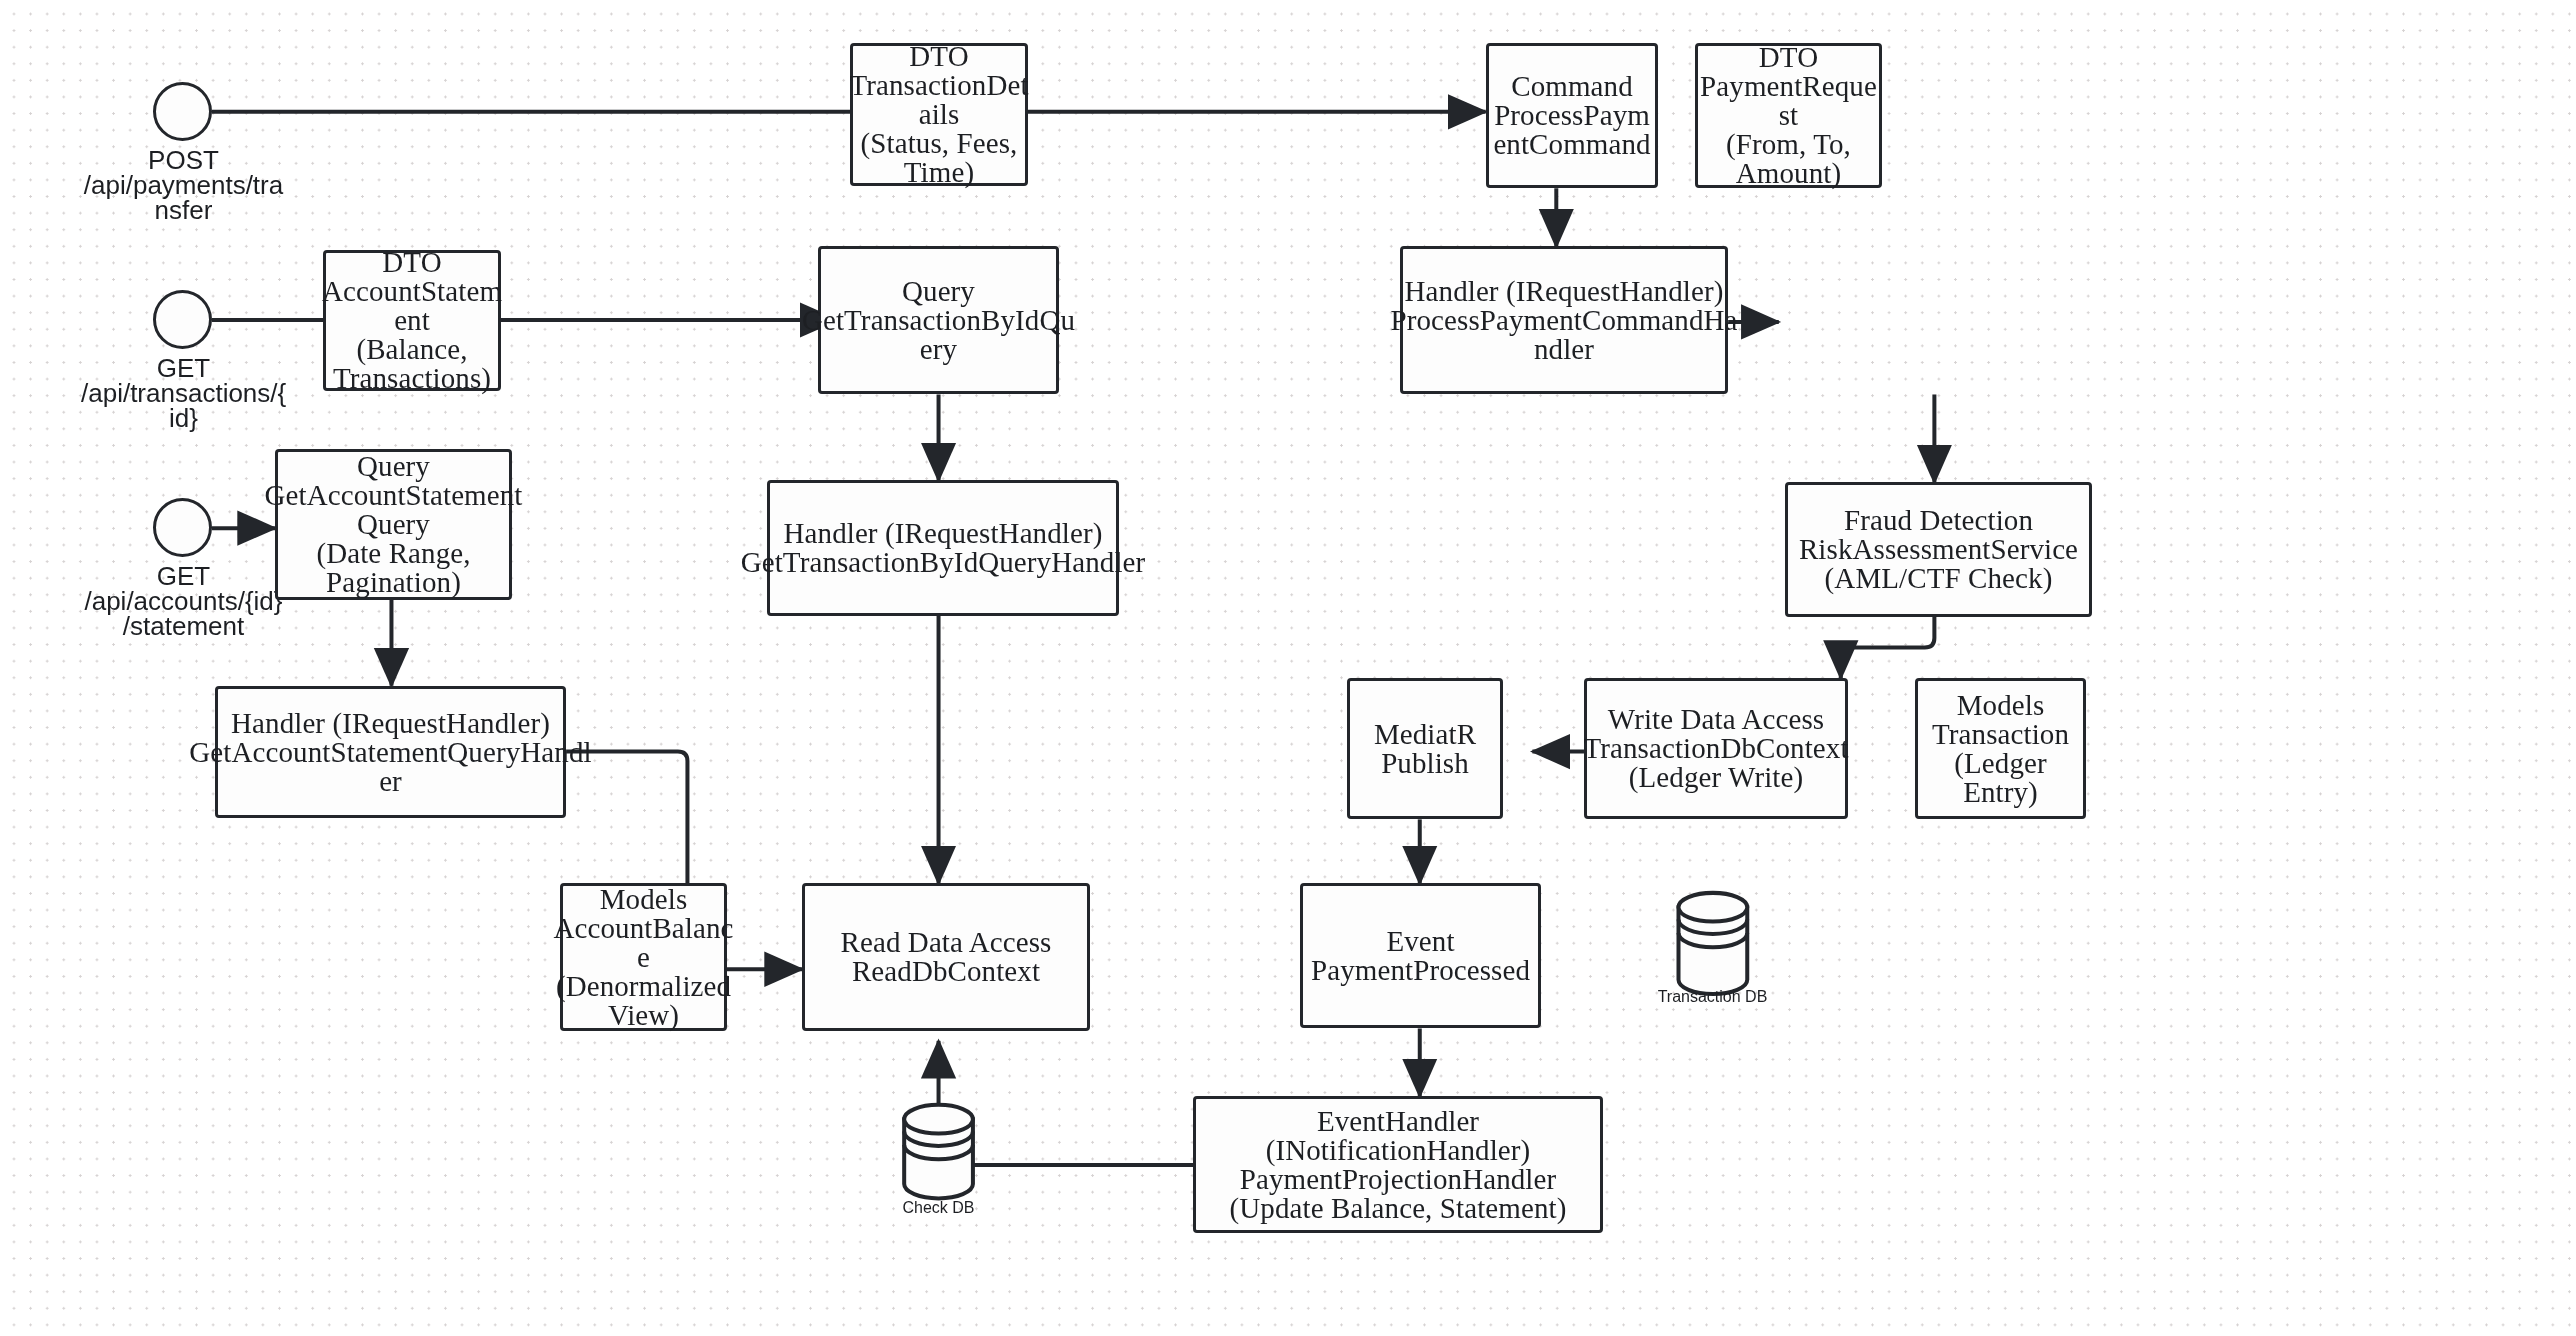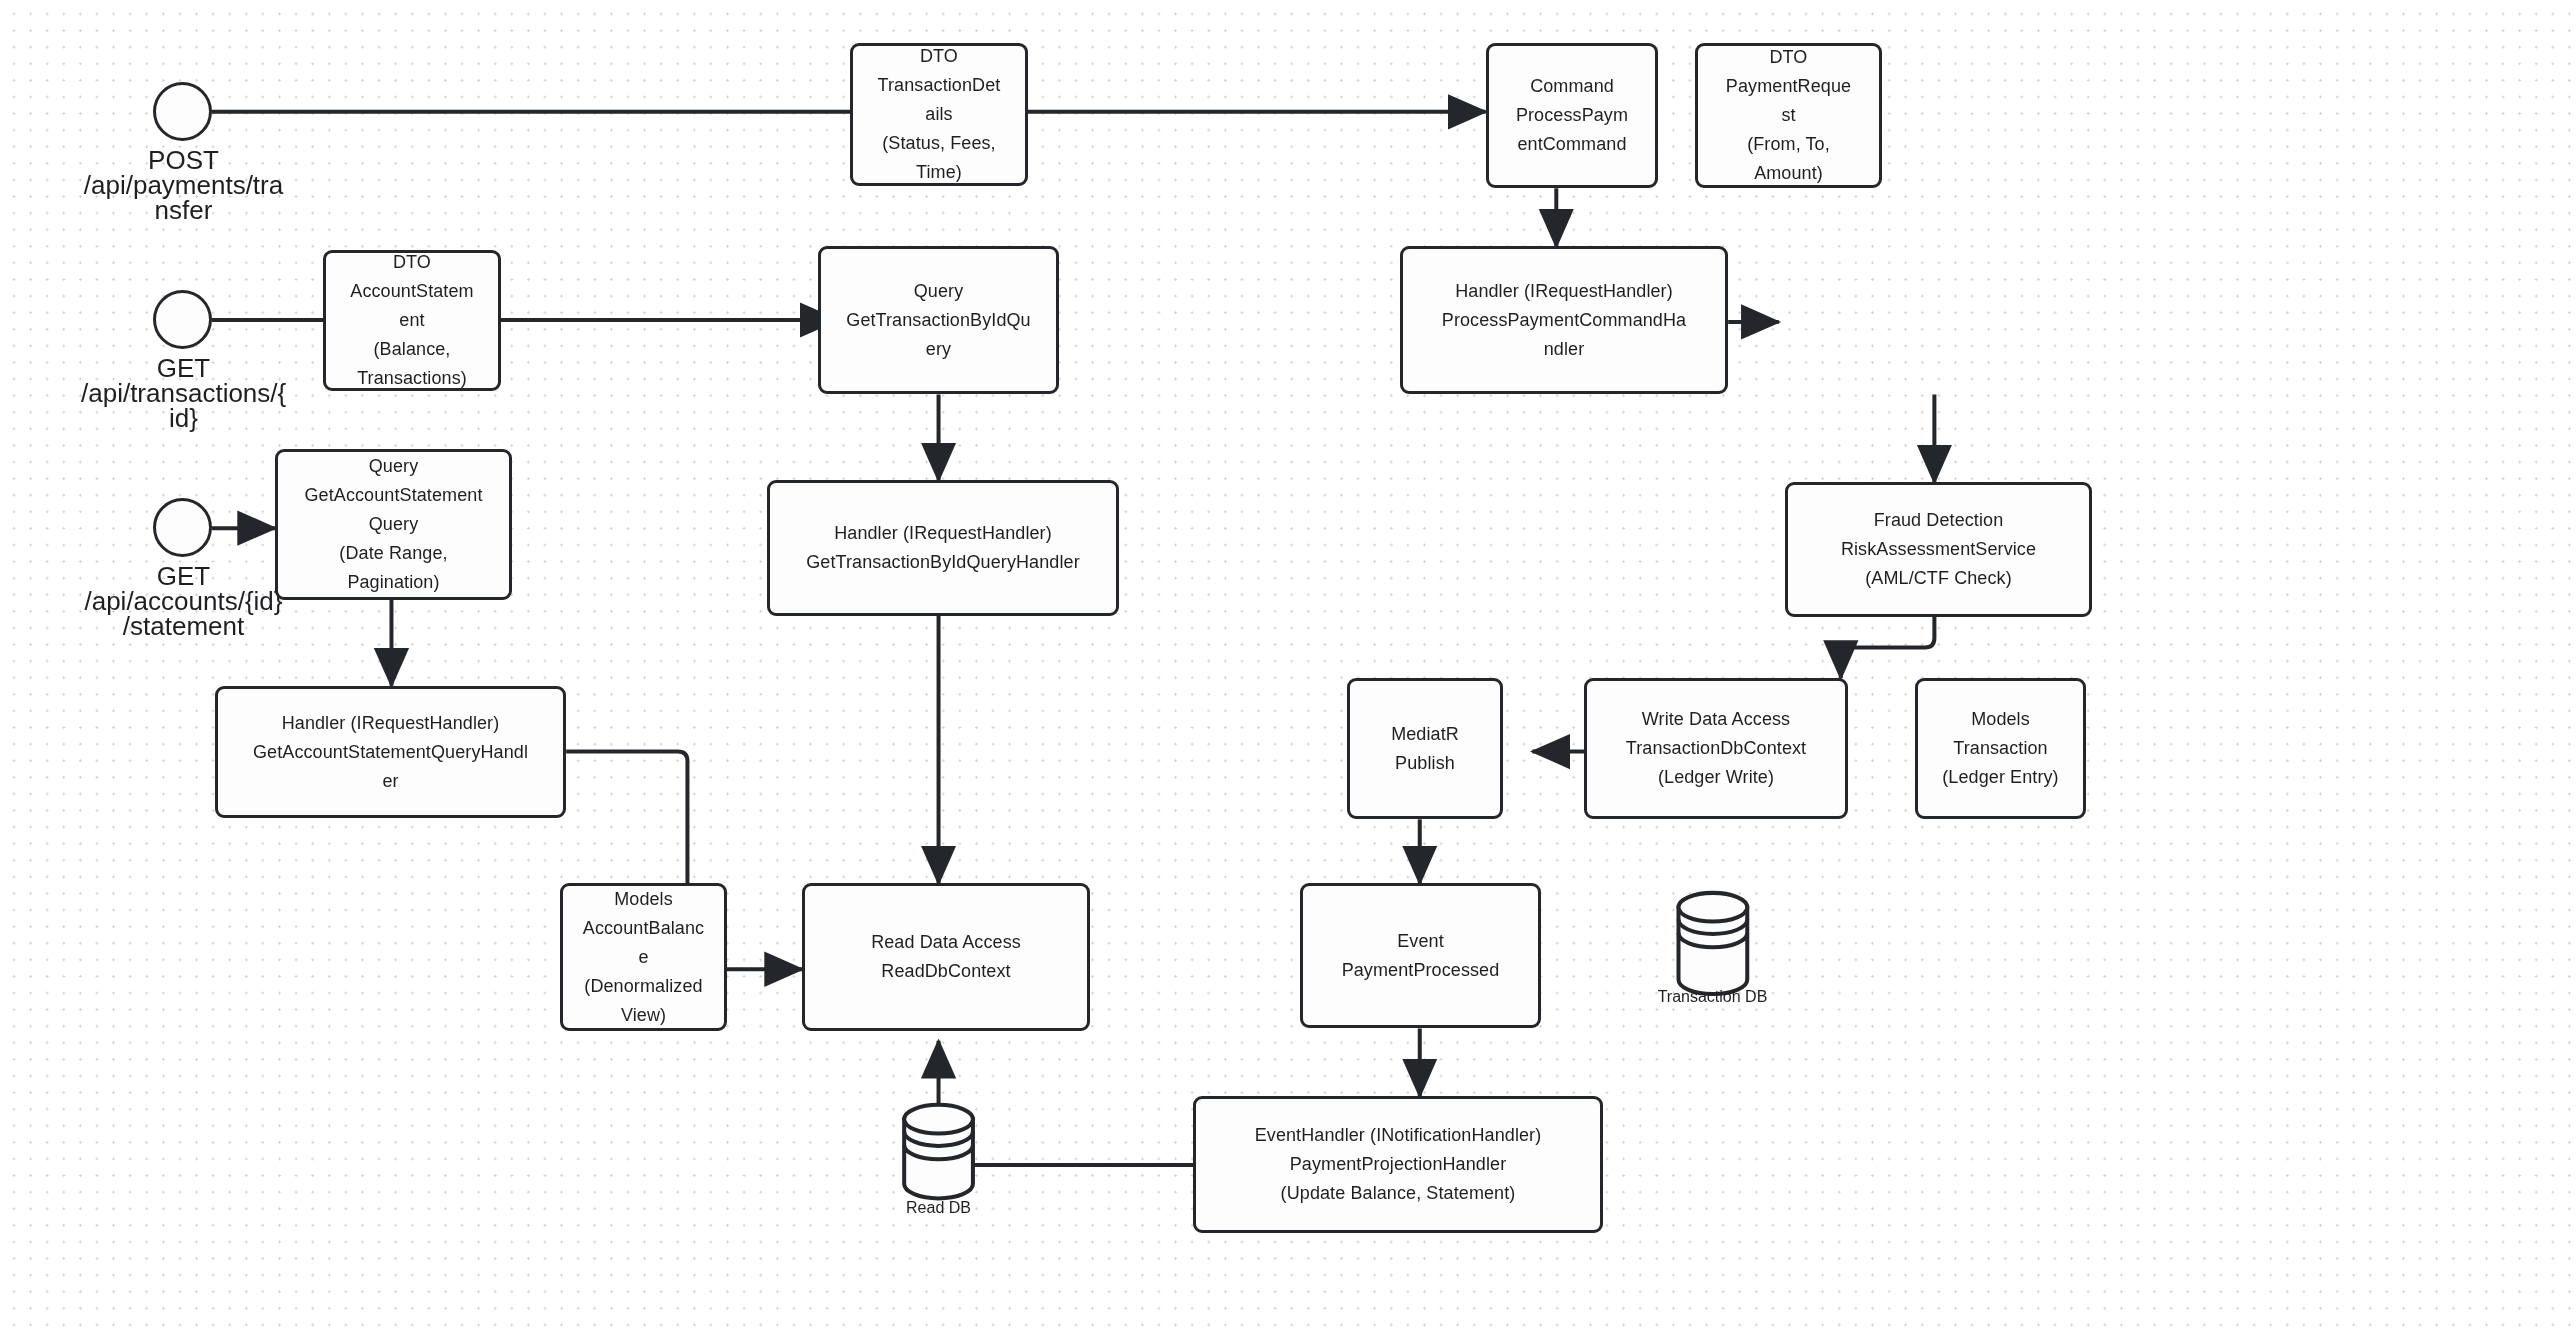--- a/index.html
+++ b/index.html
@@ -15,30 +15,31 @@
     background-color:#ffffff;
     background-image:radial-gradient(circle, #d6d2d2 1.2px, rgba(0,0,0,0) 1.3px);
     background-size:16.6px 16.6px;
     background-position:5.7px 5.7px;
   }
   svg#edges{position:absolute;left:0;top:0;width:2576px;height:1337px;pointer-events:none;}
   .node{
     position:absolute;
     box-sizing:border-box;
     border:3.2px solid #23262b;
-    border-radius:9px;
+    border-radius:4px;
     background:#fdfdfd;
     display:flex;align-items:center;justify-content:center;
     text-align:center;
     color:#1d1f23;
-    font-size:18px;
+    font-size:29px;
     line-height:29px;
     letter-spacing:0.1px;
     padding:3.8px 5.7px;
     white-space:pre-line;
+    font-family:Liberation Serif, serif;
   }
   .node.tight{padding:1.9px 2.9px;}
   .circle{
     position:absolute;
     box-sizing:border-box;
     width:59px;height:59px;
     border:3.8px solid #23262b;
     border-radius:50%;
     background:#fdfdfd;
   }
@@ -200,16 +201,16 @@
 ReadDbContext</div>
 
   <div class="node" style="left:1300px;top:883px;width:241px;height:145px;">Event
 PaymentProcessed</div>
 
   <div class="node" style="left:1193px;top:1096px;width:410px;height:137px;">EventHandler (INotificationHandler)
 PaymentProjectionHandler
 (Update Balance, Statement)</div>
 
   <div class="db-label" style="left:1617px;top:984px;width:191px;">Transaction DB</div>
-  <div class="db-label" style="left:862px;top:1195px;width:153px;">Read DB</div>
+  <div class="db-label" style="left:862px;top:1195px;width:153px;">Check DB</div>
 
 </div>
 
 
 </body></html>

